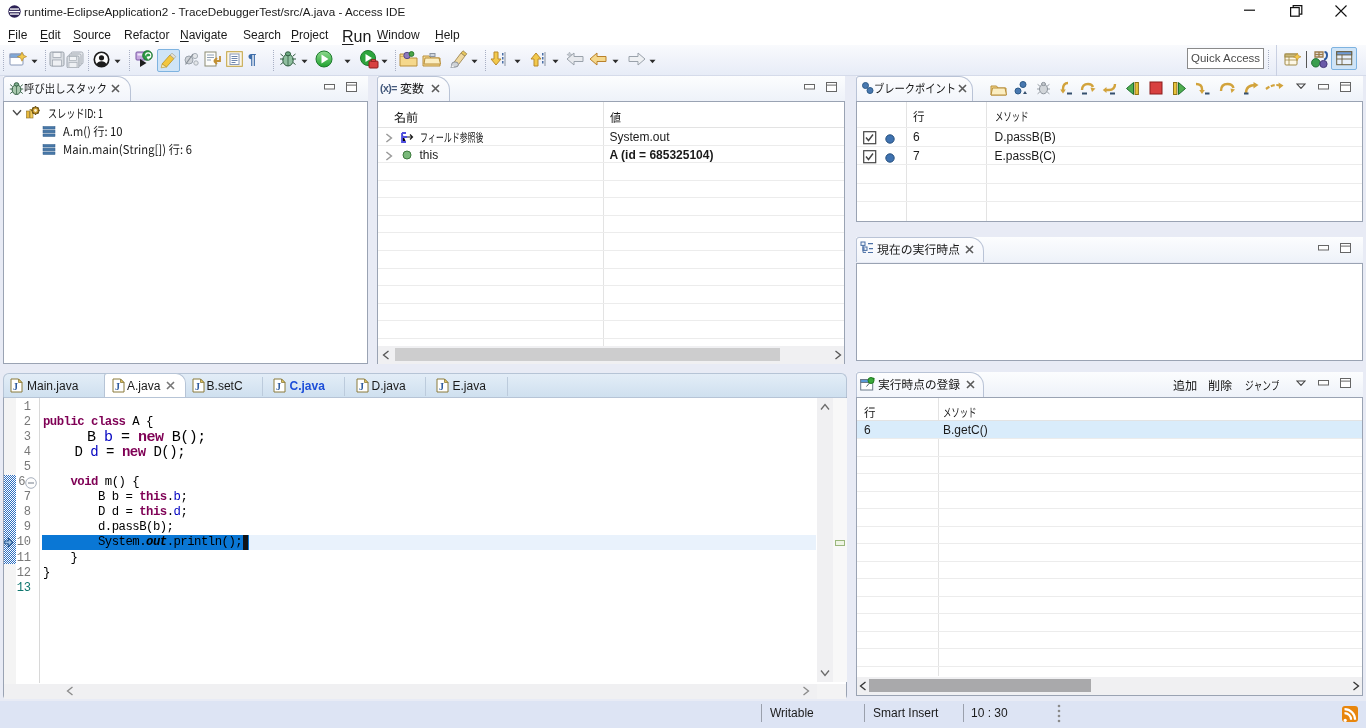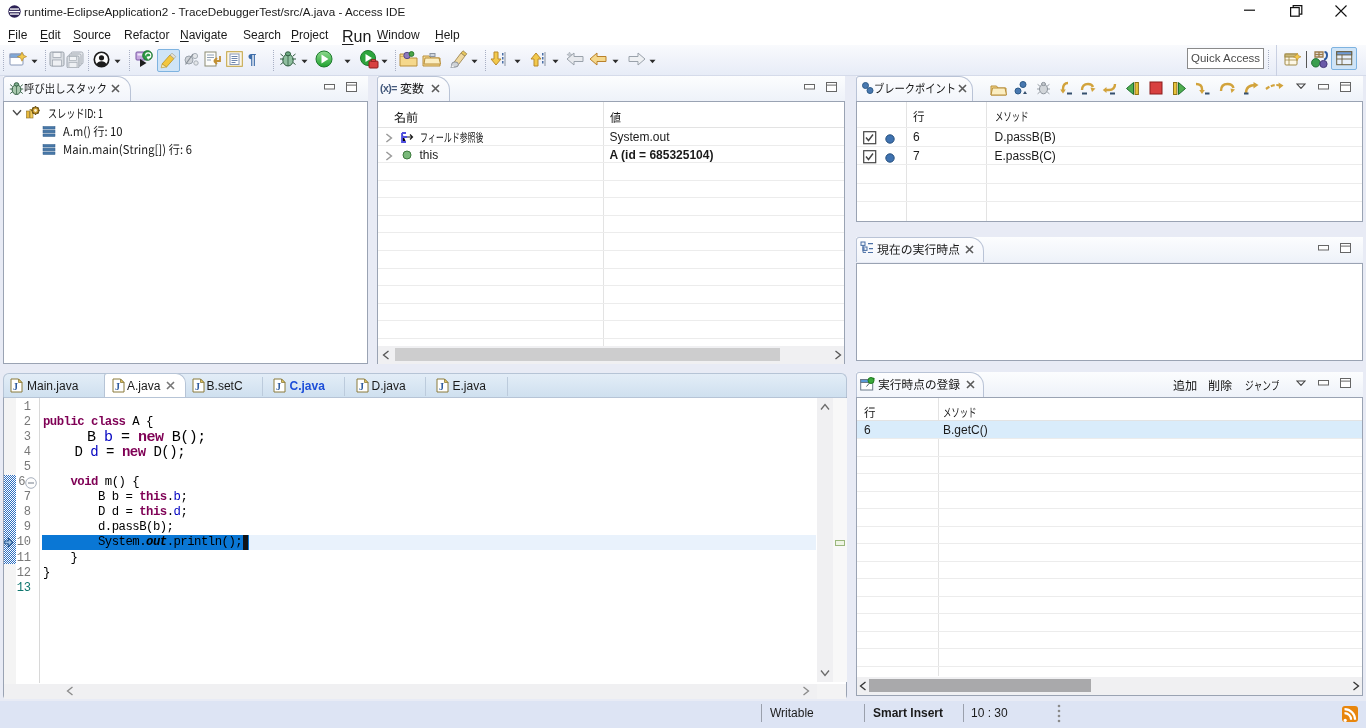--- a/index.html
+++ b/index.html
@@ -675,21 +675,21 @@
     <path d="M6.5 1 L1.5 5 L6.5 9" fill="none" stroke="#8a8a8a" stroke-width="1.3"></path>
   </svg>
 <svg class="a" style="left:802.0px;top:686.0px" width="8" height="10" viewBox="0 0 8 10">
     <path d="M1.5 1 L6.5 5 L1.5 9" fill="none" stroke="#8a8a8a" stroke-width="1.3"></path>
   </svg>
 <div class="a" style="left:0.0px;top:701.0px;width:1366.0px;height:27.0px;background:#dde4f4"></div>
 <div class="a" style="left:760.5px;top:704.0px;width:1.0px;height:18.0px;background:#9aa0ac"></div>
 <div class="a" style="left:863.5px;top:704.0px;width:1.0px;height:18.0px;background:#9aa0ac"></div>
 <div class="a" style="left:962.5px;top:704.0px;width:1.0px;height:18.0px;background:#9aa0ac"></div>
 <div class="tx" style="left:770.0px;top:705.5px;font-size:12px;color:#1a1a1a;font-weight:400;font-family:'Liberation Sans',sans-serif;">Writable</div>
-<div class="tx" style="left:873.0px;top:705.5px;font-size:12px;color:#1a1a1a;font-weight:700;font-family:'Liberation Sans',sans-serif;">Smart Insert</div>
+<div class="tx" style="left:873.0px;top:705.5px;font-size:12px;color:#1a1a1a;font-weight:400;font-family:'Liberation Sans',sans-serif;">Smart Insert</div>
 <div class="tx" style="left:971.0px;top:705.5px;font-size:12px;color:#1a1a1a;font-weight:400;font-family:'Liberation Sans',sans-serif;">10 : 30</div>
 <svg class="a" style="left:1057.0px;top:704.0px" width="4" height="19" viewBox="0 0 4 19">
     <circle cx="2" cy="2" r="1.3" fill="#8a8a8a"></circle>
     <circle cx="2" cy="7" r="1.3" fill="#8a8a8a"></circle>
     <circle cx="2" cy="12" r="1.3" fill="#8a8a8a"></circle>
     <circle cx="2" cy="17" r="1.3" fill="#8a8a8a"></circle>
   </svg>
 <svg class="a" style="left:1342.0px;top:706.0px" width="16" height="16" viewBox="0 0 16 16">
     <rect width="16" height="16" rx="3" fill="#e8860d"></rect>
 <path d="M3.2 12.8 a1.6 1.6 0 1 0 0.01 0 Z" fill="#fff"></path>

